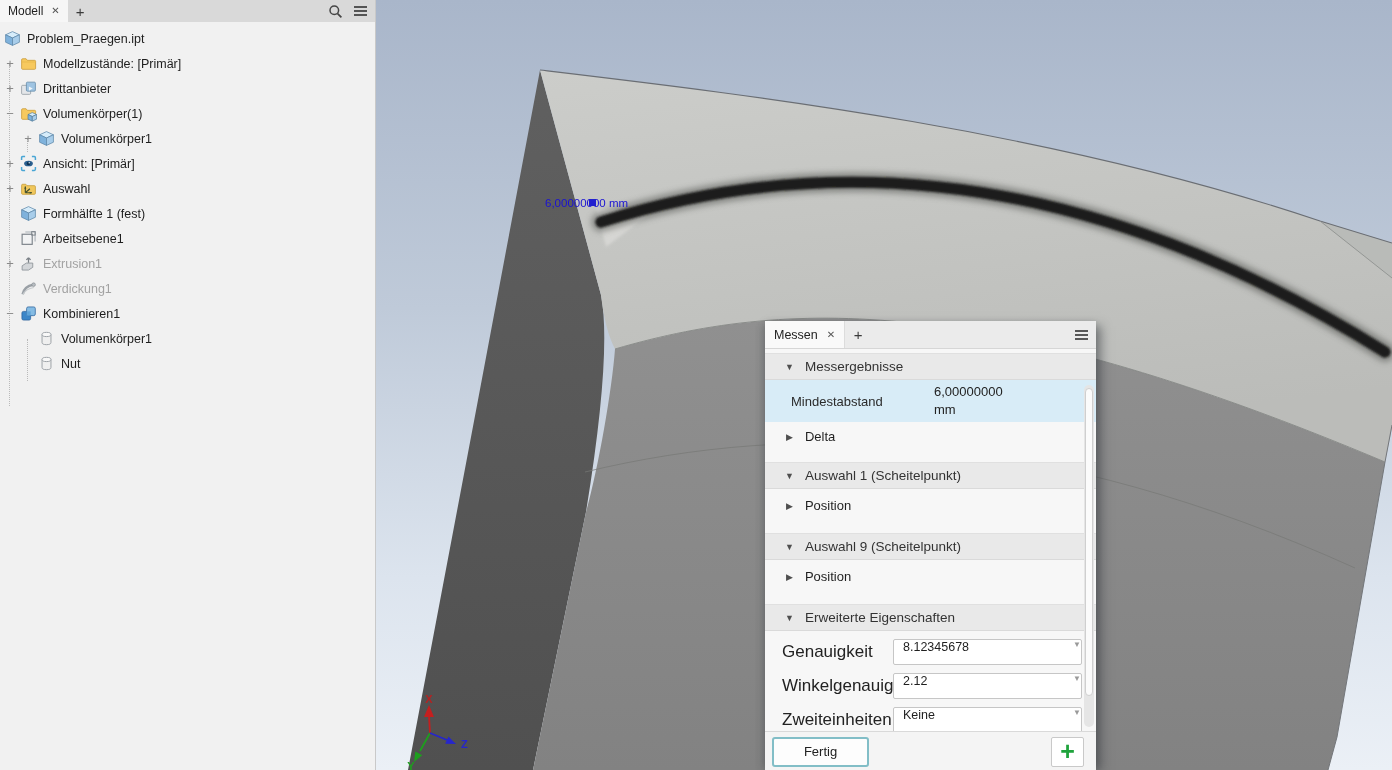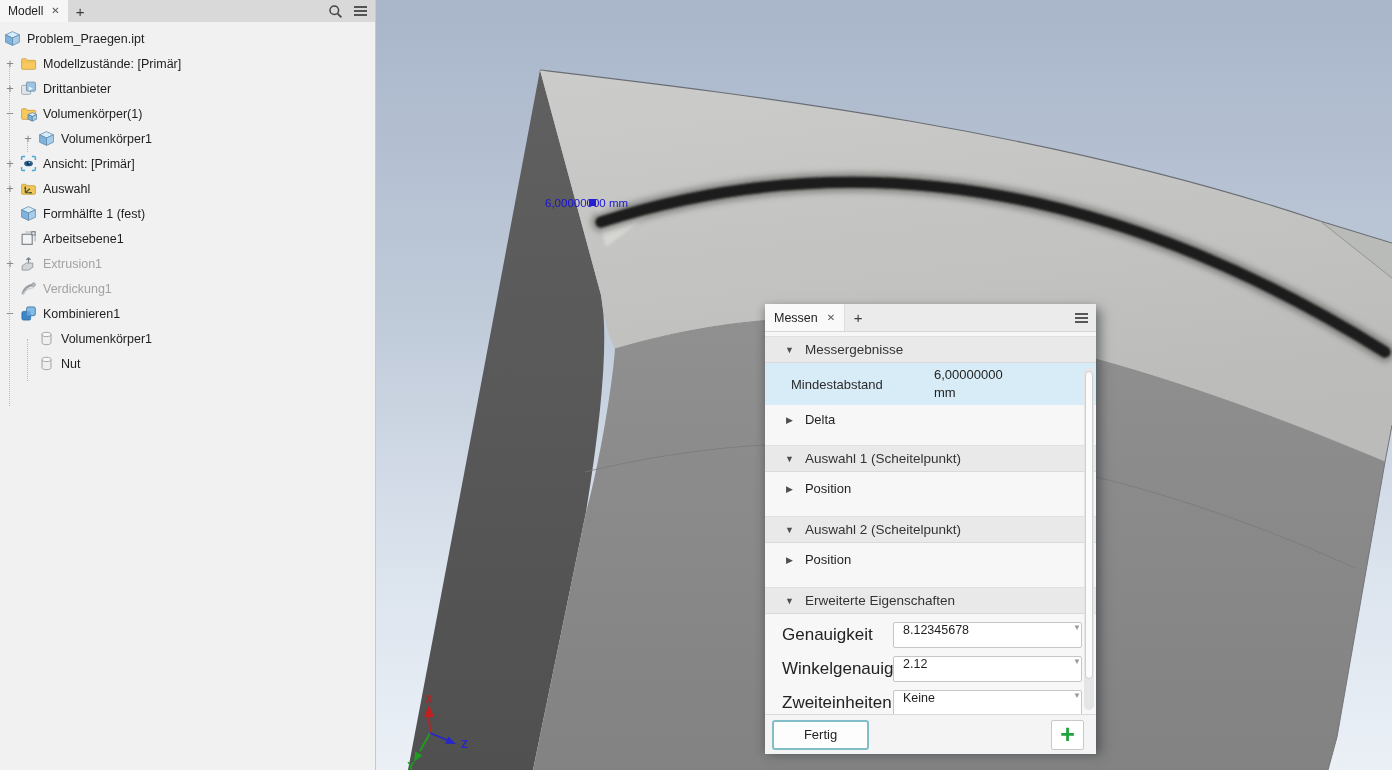--- a/index.html
+++ b/index.html
@@ -27,21 +27,21 @@
   .l2{padding-left:21px;}
   .dim .tlabel{color:#a2a2a2;}
 
   
   .viewport{position:relative;width:1016px;height:770px;overflow:hidden;}
   .scene{position:absolute;left:0;top:0;}
   .measure-label{position:absolute;left:169px;top:197px;font-size:11.5px;color:#1a13d2;white-space:nowrap;}
   .measure-marker{position:absolute;left:213px;top:199px;width:7px;height:7px;background:#2220cf;}
 
   
-  .panel{position:absolute;left:389px;top:304px;width:331px;height:445px;background:#f7f7f7;
+  .panel{position:absolute;left:389px;top:321px;width:331px;height:445px;background:#f7f7f7;
          box-shadow:5px 5px 10px rgba(45,50,55,.5), -2px 3px 7px rgba(45,50,55,.25);font-size:13px;color:#2b2b2b;}
   .p-tabbar{height:27px;background:#ebebeb;border-bottom:1px solid #d6d6d6;display:flex;align-items:stretch;}
   .p-tab{background:#f9f9f9;border-right:1px solid #dcdcdc;padding:0 9px;display:flex;align-items:center;gap:9px;font-size:12.5px;color:#222;}
   .p-addtab{width:26px;display:flex;align-items:center;justify-content:center;font-size:15px;color:#3a3a3a;}
   .p-menu{margin-left:auto;width:30px;display:flex;align-items:center;justify-content:center;}
   .p-body{position:relative;height:418px;}
   .sec-h{height:27px;background:#e9e9e9;border-top:1px solid #e0e0e0;border-bottom:1px solid #dadada;display:flex;align-items:center;padding-left:20px;gap:11px;color:#333;font-size:13.5px;box-sizing:border-box;}
   .sec-h .tri{font-size:9px;color:#4f4f4f;}
   .mt4{margin-top:4px;}
   .hl-row{height:42px;background:#d8ecf7;display:flex;align-items:center;padding-left:26px;box-sizing:border-box;}
@@ -386,21 +386,21 @@
         </div>
         <div class="sub-row" style="height:33px;">
           <span class="tri">▶</span>
           <span>Position</span>
         </div>
 
         <div class="gap"></div>
 
         <div class="sec-h">
           <span class="tri">▼</span>
-          <span>Auswahl 2 (Scheitelpunkt)</span>
+          <span>Auswahl 9 (Scheitelpunkt)</span>
         </div>
         <div class="sub-row" style="height:33px;">
           <span class="tri">▶</span>
           <span>Position</span>
         </div>
 
         <div class="gap"></div>
 
         <div class="sec-h">
           <span class="tri">▼</span>

